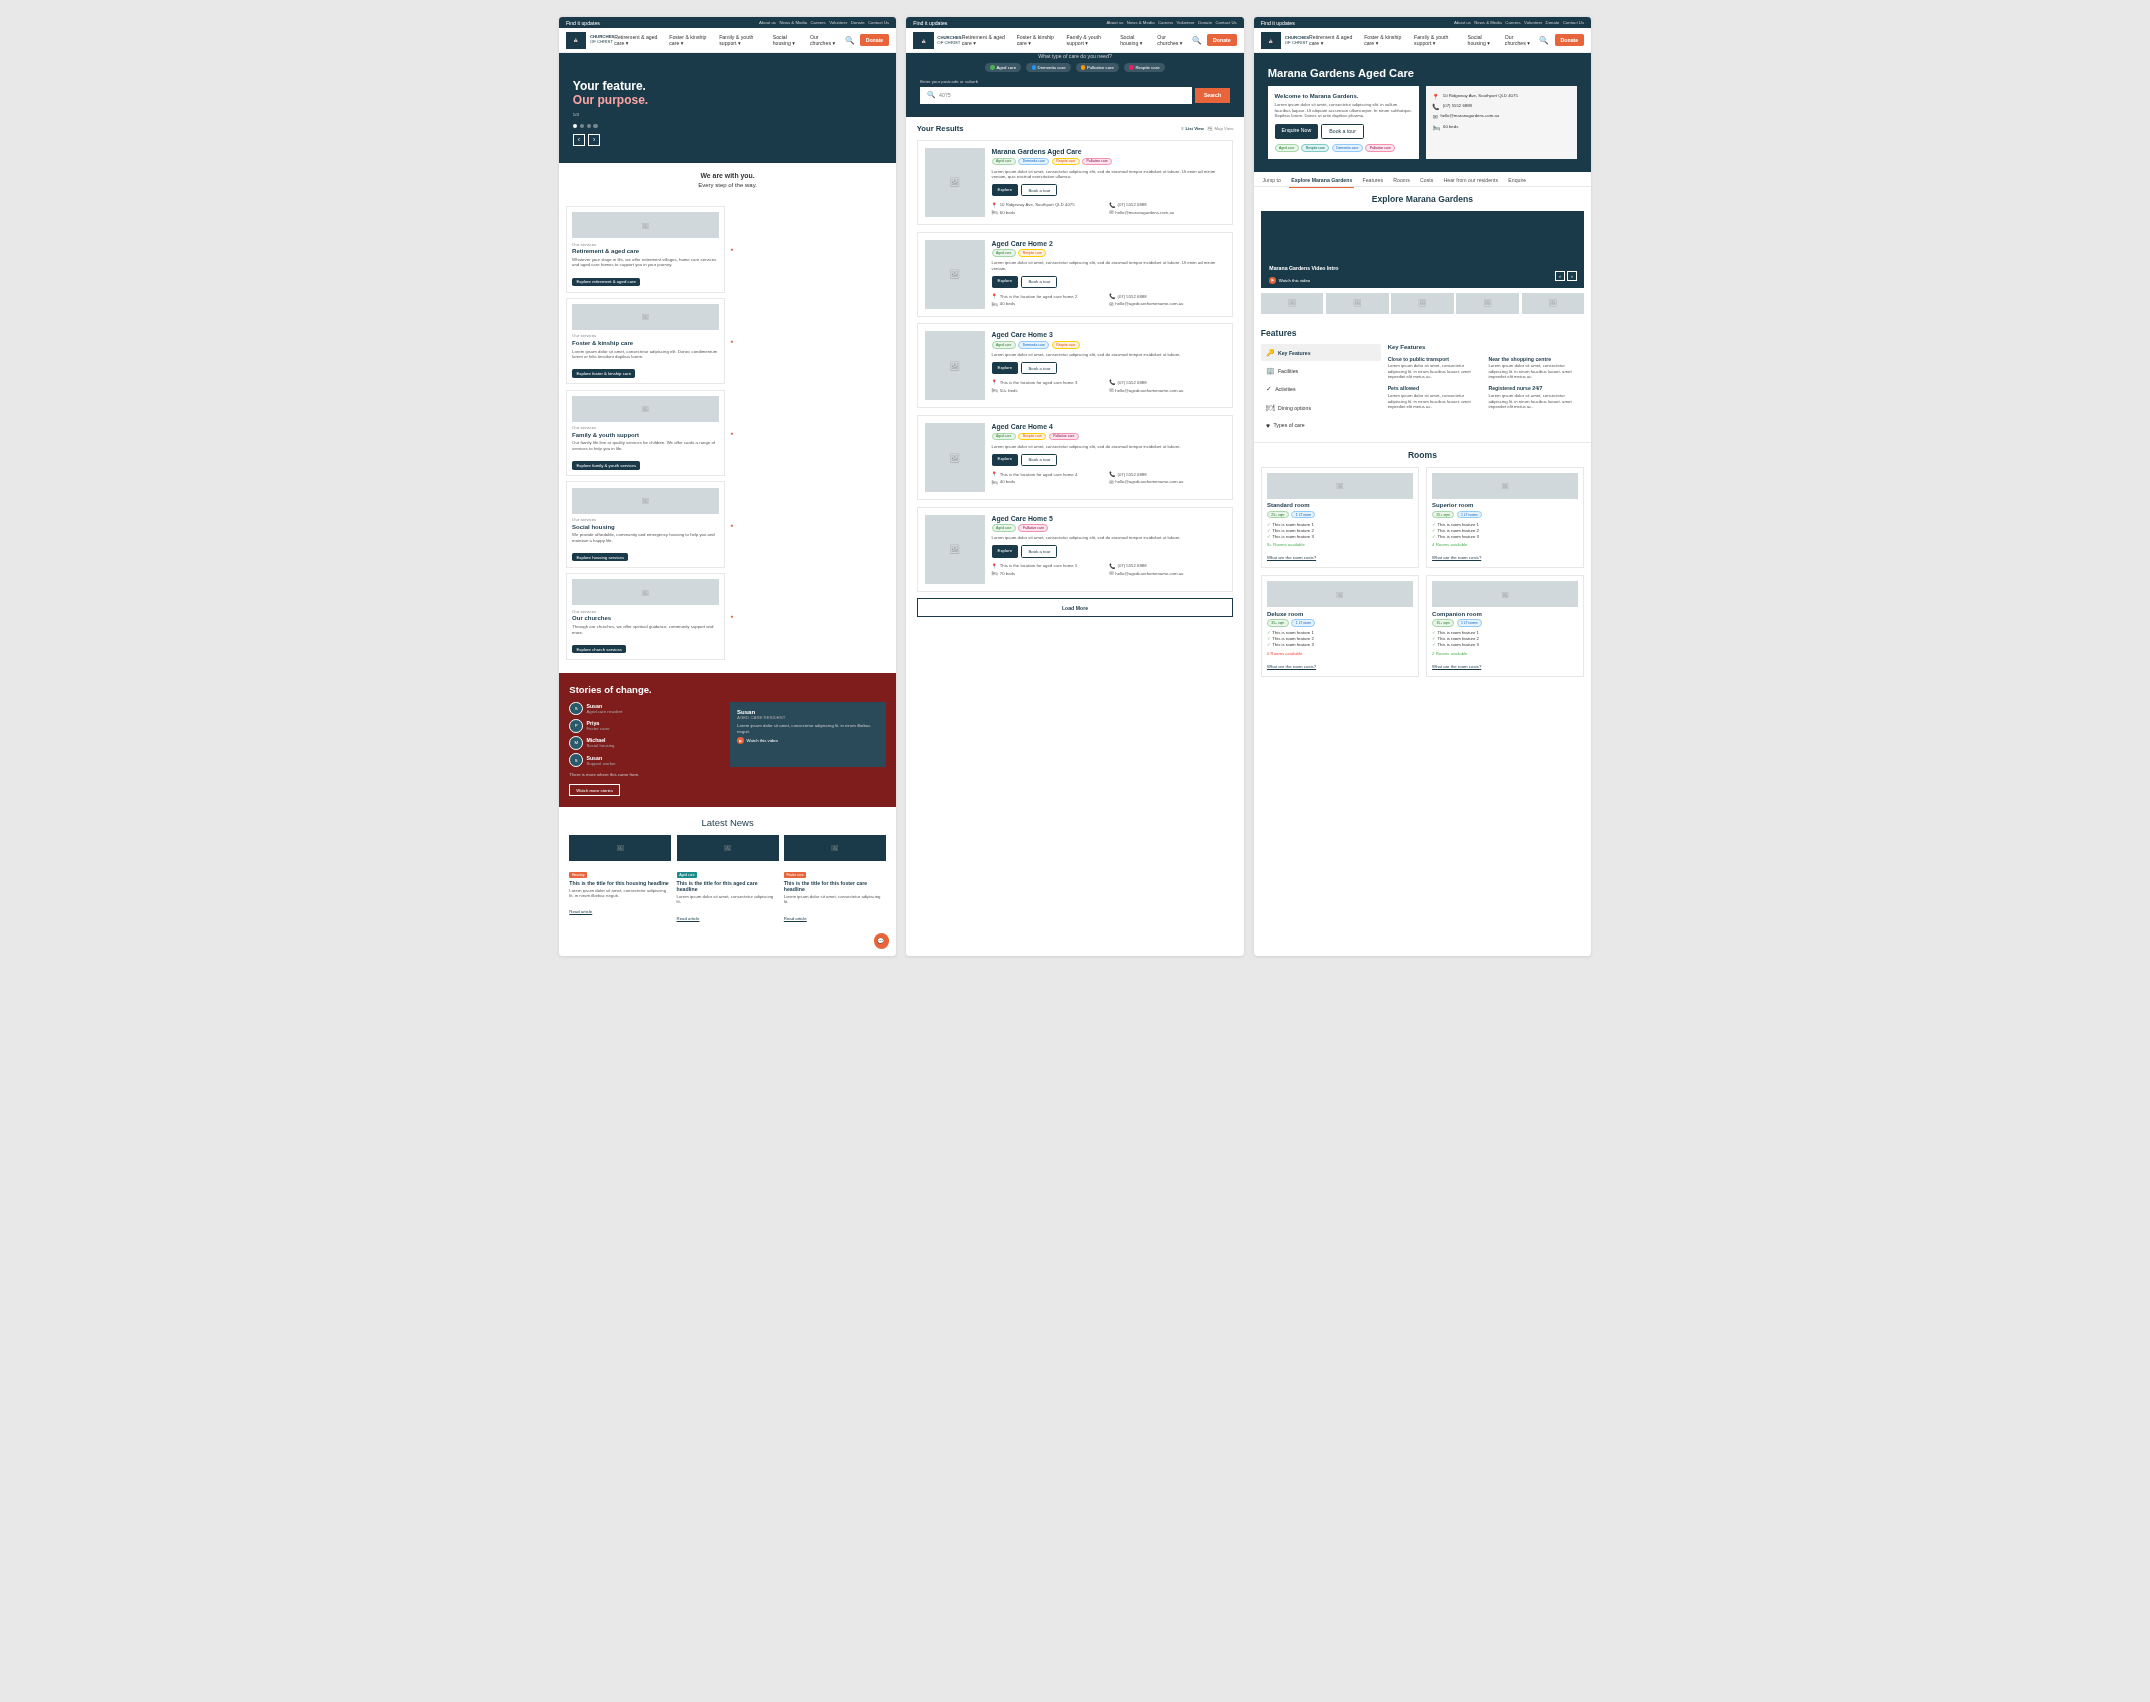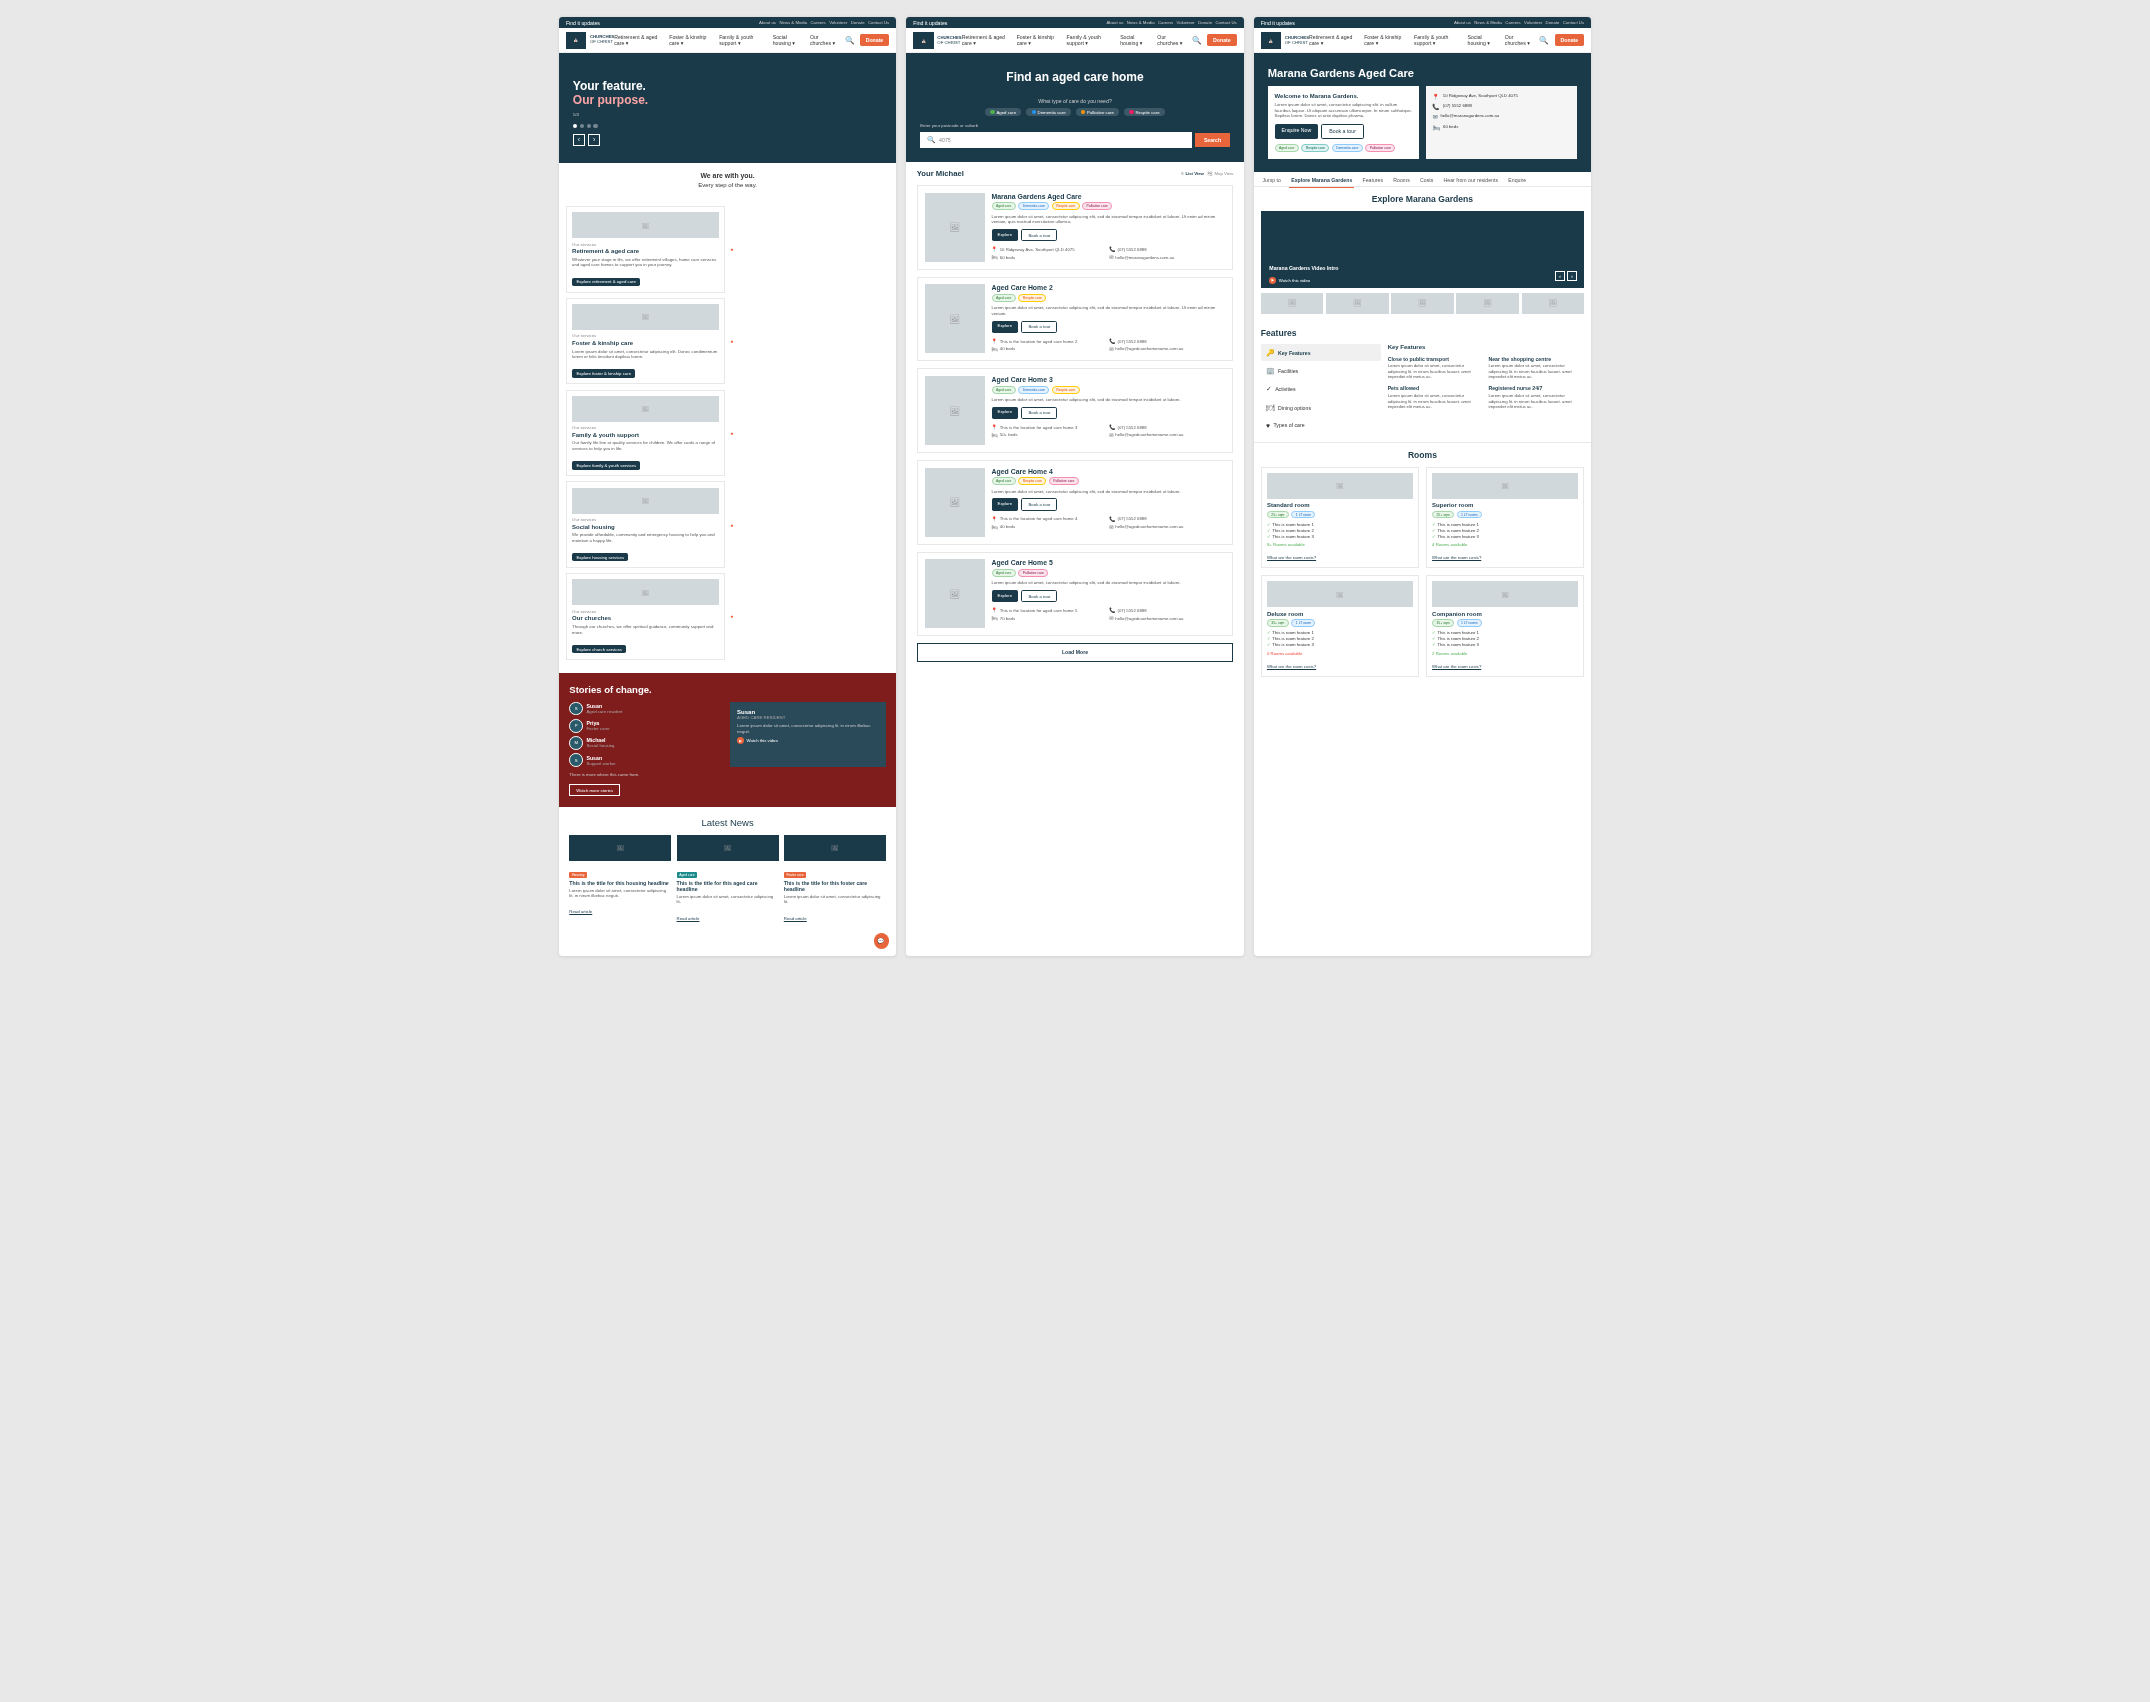--- a/index.html
+++ b/index.html
@@ -416,23 +416,20 @@
         <span class="nav-link">Retirement &amp; aged care ▾</span>
         <span class="nav-link">Foster &amp; kinship care ▾</span>
         <span class="nav-link">Family &amp; youth support ▾</span>
         <span class="nav-link">Social housing ▾</span>
         <span class="nav-link">Our churches ▾</span>
         <span style="font-size:7.7px;cursor:pointer;">🔍</span>
         <span class="nav-donate-btn">Donate</span>
       </div>
     </div>
 
-    <div class="search-hero">
-      <div class="search-hero-title">Find an aged care home</div>
-    </div>
 
     <div class="search-form-section">
       <div style="font-size:5.2px;color:#ccc;margin-bottom:4.3px;text-align:center;">What type of care do you need?</div>
       <div class="care-types">
         <div class="care-type-chip">
           <div class="chip-dot chip-dot-green"></div>
           <span>Aged care</span>
         </div>
         <div class="care-type-chip">
           <div class="chip-dot chip-dot-blue"></div>
@@ -452,21 +449,21 @@
         <div class="search-input">
           <span class="search-icon-small">🔍</span>
           <span class="search-input-text">4075</span>
         </div>
         <div class="search-button">Search</div>
       </div>
     </div>
 
     <div class="results-section">
       <div class="results-header">
-        <div class="results-title">Your Michael</div>
+        <div class="results-title">Your Results</div>
         <div class="view-toggle">
           <div class="view-btn active">
             <span>≡</span>
             <span>List View</span>
           </div>
           <div class="view-btn">
             <span>🗺</span>
             <span>Map View</span>
           </div>
         </div>

